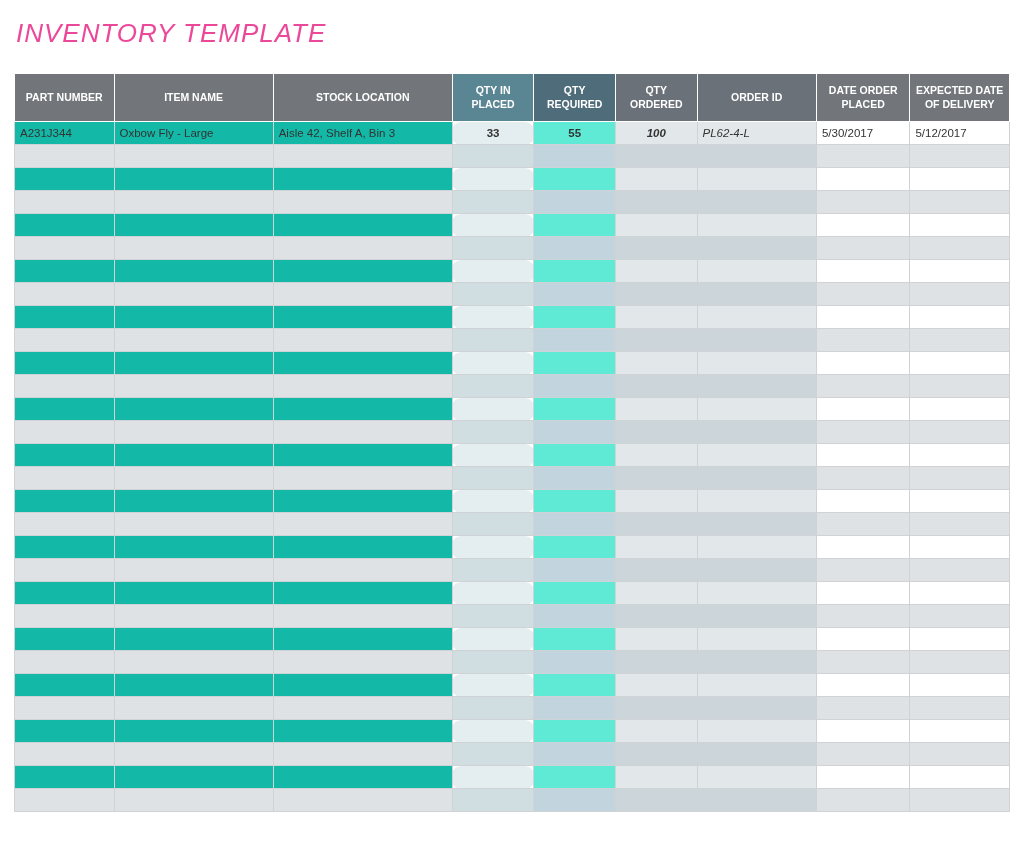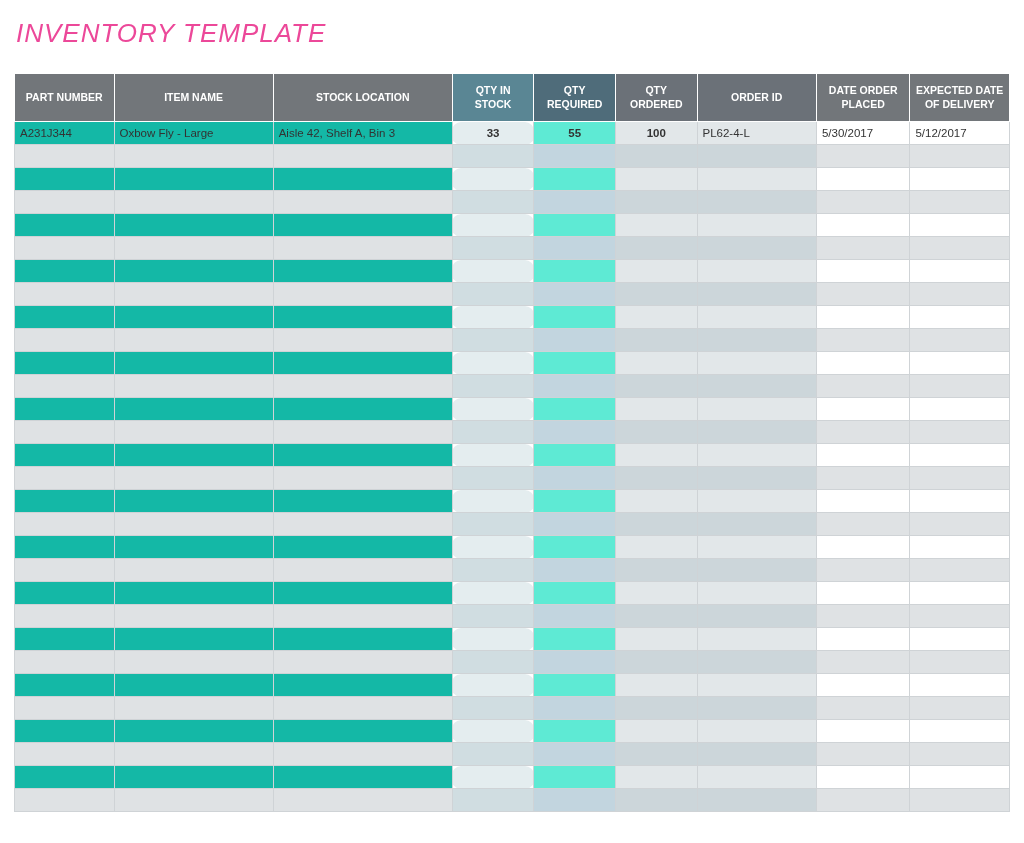--- a/index.html
+++ b/index.html
@@ -53,21 +53,21 @@
     font-size: 11.5px;
     color: #333;
     vertical-align: middle;
     overflow: hidden;
     white-space: nowrap;
   }
   
   tr.odd td.c0, tr.odd td.c1, tr.odd td.c2 { background: #14b8a6; }
   tr.odd td.c3 { background: #e4edef; border-radius: 9px; }
   tr.odd td.c4 { background: #5eead4; }
-  tr.odd td.c5, tr.odd td.c6 { background: #e2e7e9; }
+  tr.odd td.c5, tr.odd td.c6 { background: #e2e7e9; font-style: italic; }
   tr.odd td.c7, tr.odd td.c8 { background: #ffffff; }
   
   tr.even td.c0, tr.even td.c1, tr.even td.c2 { background: #dfe2e4; }
   tr.even td.c3 { background: #d0dde1; }
   tr.even td.c4 { background: #c2d5df; }
   tr.even td.c5, tr.even td.c6 { background: #ccd6da; }
   tr.even td.c7, tr.even td.c8 { background: #dfe2e4; }
   td.num { text-align: center; font-weight: bold; }
   td.date { text-align: left; padding-right: 8px; }
 </style>
@@ -86,21 +86,21 @@
       <col class="c5">
       <col class="c6">
       <col class="c7">
       <col class="c8">
   </colgroup>
   <thead>
     <tr>
       <th class="grey">PART NUMBER</th>
       <th class="grey">ITEM NAME</th>
       <th class="grey">STOCK LOCATION</th>
-      <th class="teal">QTY IN STOCK</th>
+      <th class="teal">QTY IN PLACED</th>
       <th class="slate">QTY REQUIRED</th>
       <th class="dgray">QTY ORDERED</th>
       <th class="dgray">ORDER ID</th>
       <th class="grey">DATE ORDER PLACED</th>
       <th class="grey">EXPECTED DATE OF DELIVERY</th>
     </tr>
   </thead>
   <tbody id="tbody">
       <tr class="odd">
         <td class="c0">A231J344</td>

